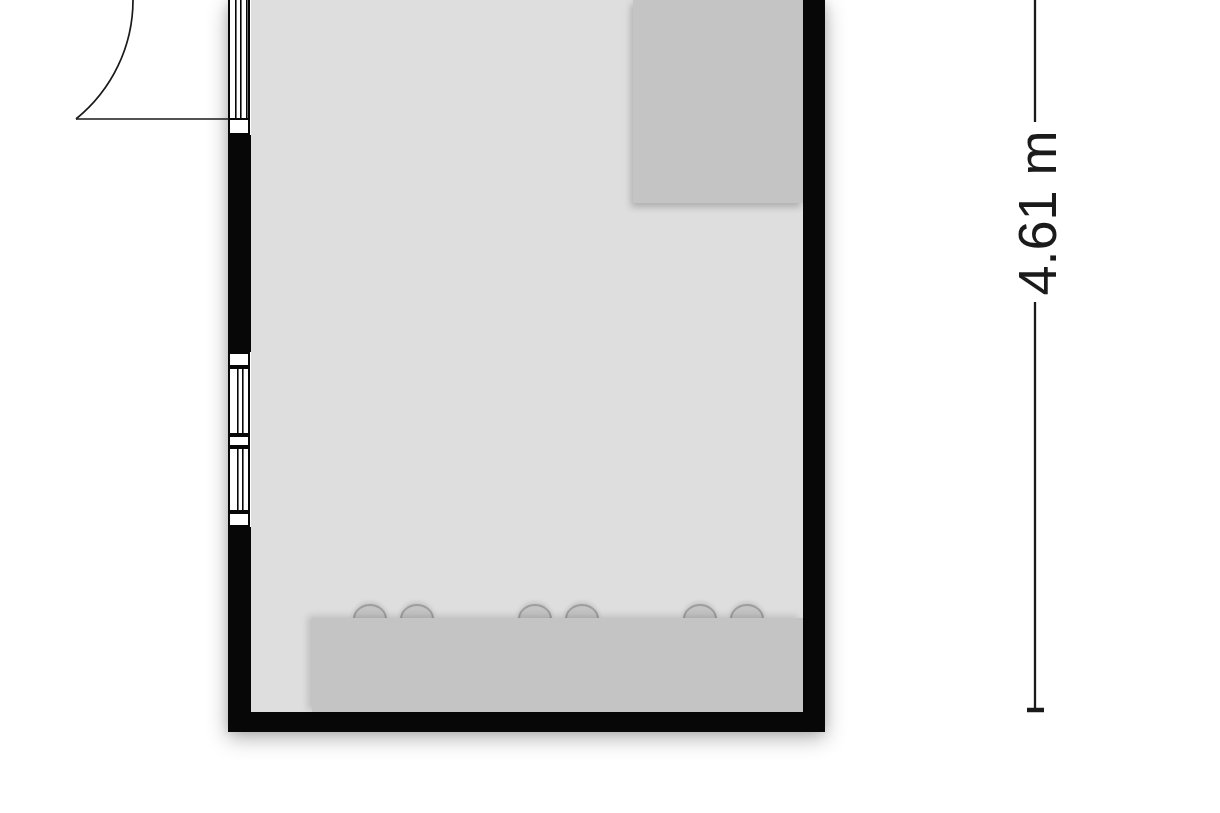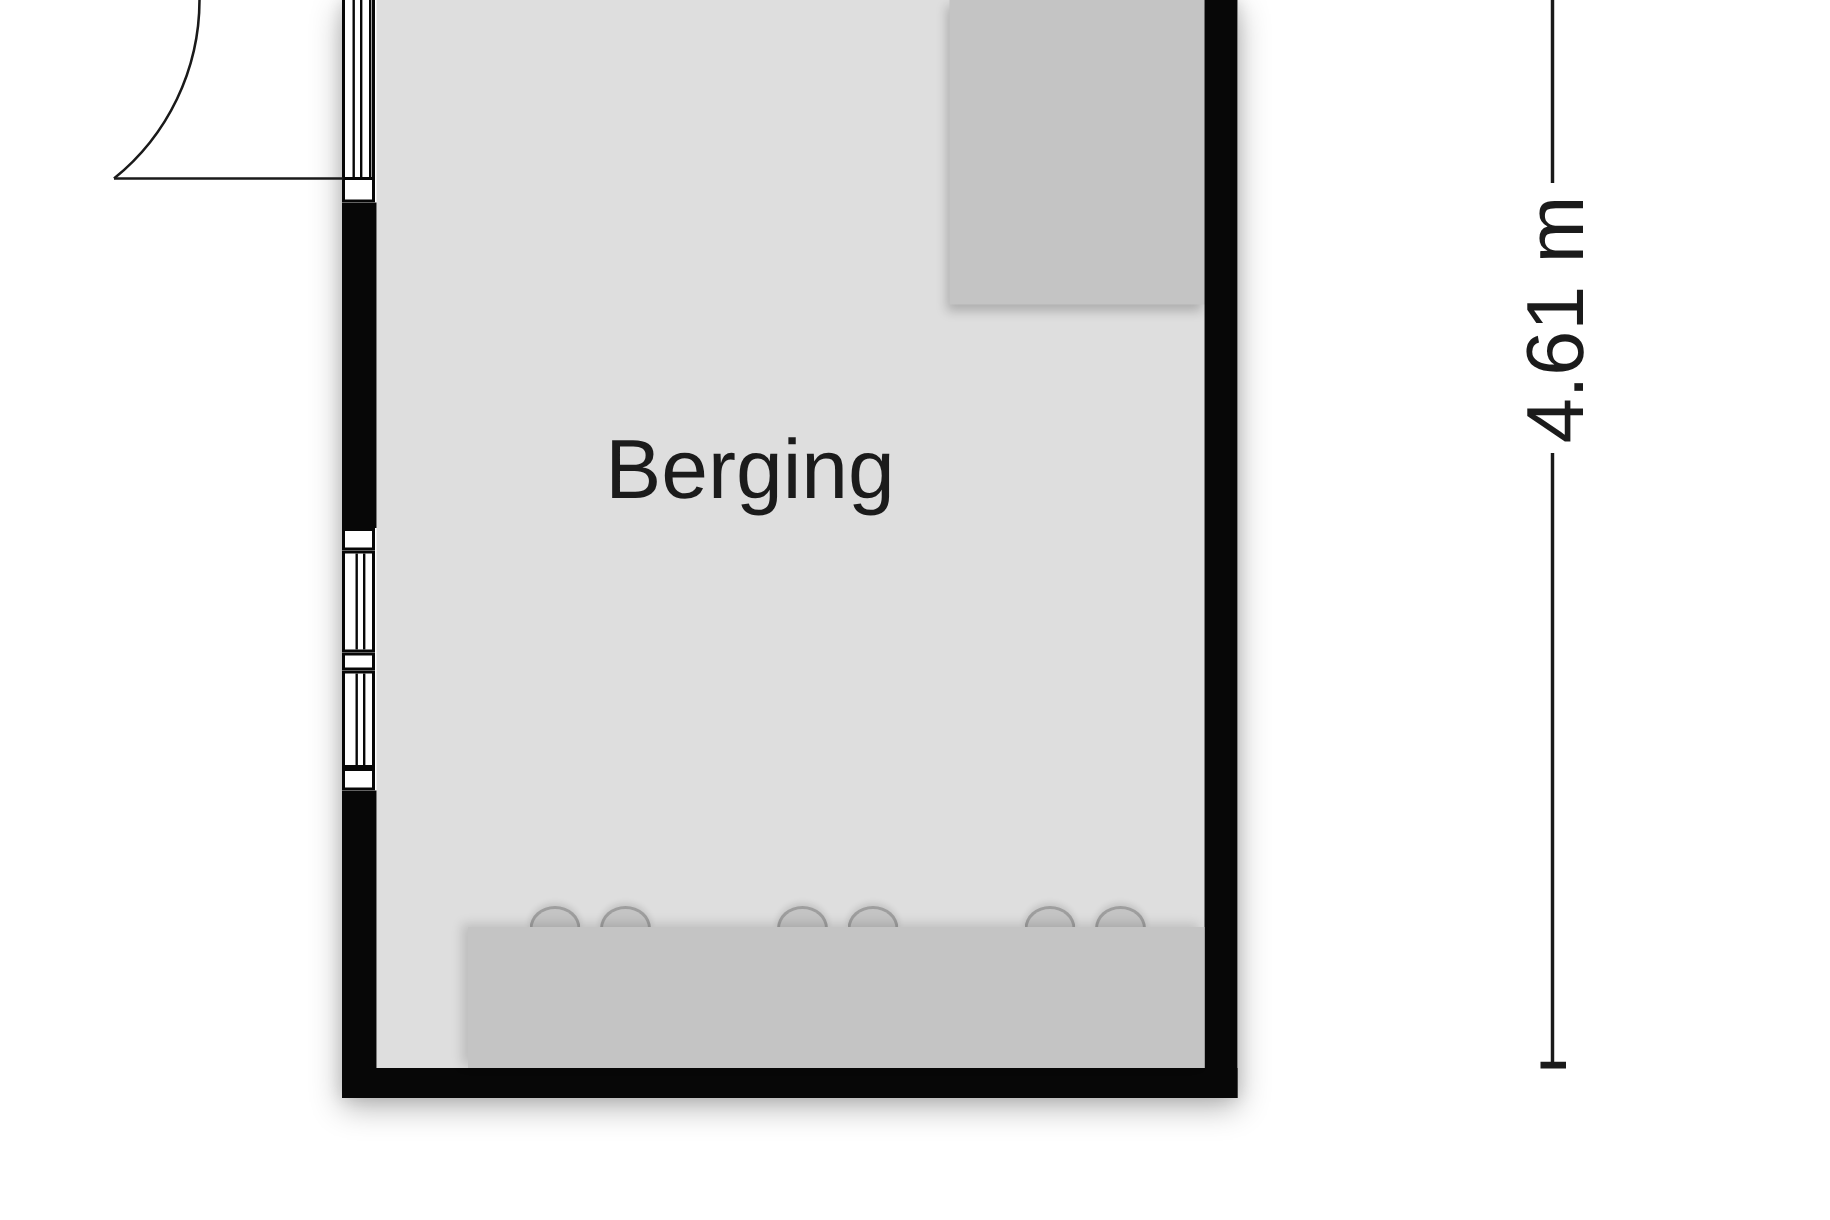--- a/index.html
+++ b/index.html
@@ -86,21 +86,20 @@
 
     <div class="opening door-panel"></div>
     <div class="opening door-jamb"></div>
 
     <div class="opening sill-upper"></div>
     <div class="opening pane pane-upper"></div>
     <div class="opening window-divider"></div>
     <div class="opening pane pane-lower"></div>
     <div class="opening sill-lower"></div>
 
-    <div class="room-label">Berging</div>
   </div>
 
   <div class="dimension-label">4.61 m</div>
 
   <svg class="overlay" width="1220" height="813" viewBox="0 0 1220 813">
     <line x1="76" y1="119" x2="229" y2="119" stroke="var(--line)" stroke-width="1.7"></line>
     <path d="M 76 119 A 153 153 0 0 0 133 0" fill="none" stroke="var(--line)" stroke-width="1.7"></path>
     <line x1="1035" y1="0" x2="1035" y2="122" stroke="var(--line)" stroke-width="2.3"></line>
     <line x1="1035" y1="302" x2="1035" y2="710" stroke="var(--line)" stroke-width="2.3"></line>
     <line x1="1027" y1="710" x2="1044" y2="710" stroke="var(--line)" stroke-width="4.5"></line>

